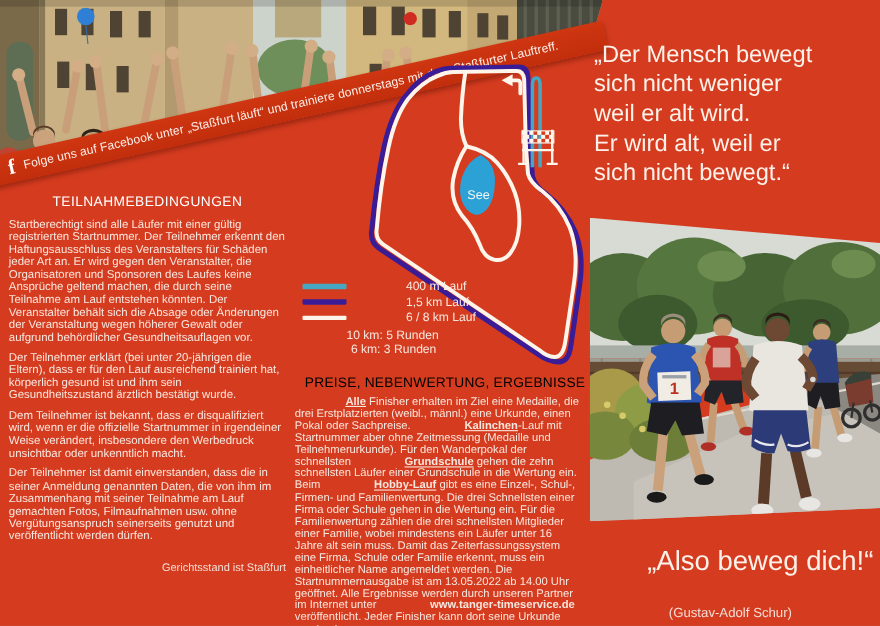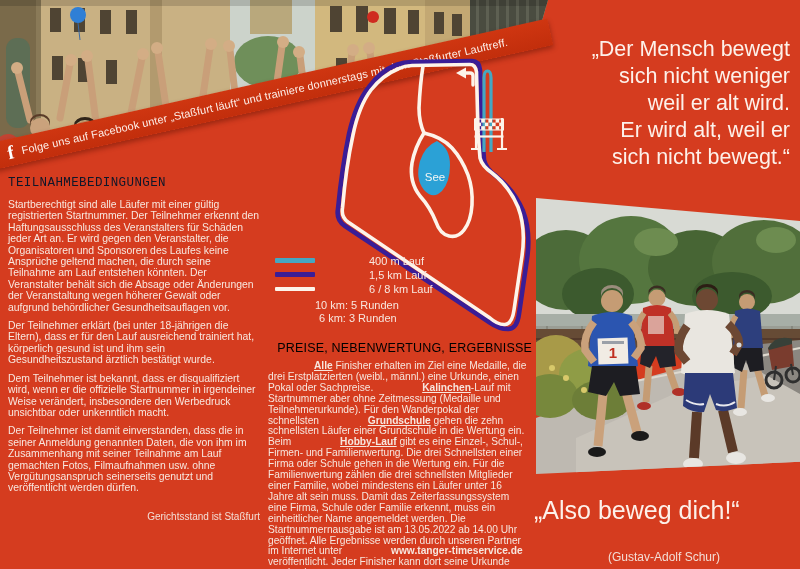--- a/index.html
+++ b/index.html
@@ -29,23 +29,22 @@
   .fb{
     color:#fff;font-weight:bold;font-size:19px;line-height:19px;
     font-family:"Liberation Serif","DejaVu Serif",serif;
     margin:0 8px 0 16px;
   }
   .ribbon-text{color:#fdeee8;font-size:11px;white-space:nowrap;letter-spacing:.1px;}
 
   
   .left-col{left:8px;top:176px;width:252px;color:#f8e7df;}
   .col-heading{
-    text-align:left;font-size:12.5px;letter-spacing:.4px;color:#0f172a;
+    text-align:center;font-size:12.5px;letter-spacing:.4px;color:#ffffff;
     margin-bottom:9px;
-    font-family:Liberation Mono, monospace;
   }
   .left-col p{margin:0 0 7px 0;font-size:10.4px;line-height:11.4px;}
   .footnote{font-size:10px;margin-top:17px;color:#f3ded6;text-align:right;}
 
   
   .map-svg{left:326px;top:50px;}
 
   
   .legend{left:275px;top:254px;width:160px;font-size:11px;color:#f8e7df;}
   .legend-row{display:flex;align-items:center;height:13px;margin-bottom:1px;gap:48px;}
@@ -63,31 +62,31 @@
   }
   .mid-body{
     left:268px;top:361px;width:262px;
     font-size:10.2px;line-height:10.9px;color:#f7e6de;
   }
   .mid-body span[data-u]{text-decoration:underline;}
   .mid-body span[data-b]{font-weight:bold;margin-left:46px;}
 
   
   .quote{
-    left:540px;top:36px;width:250px;text-align:right;
+    left:540px;top:36px;width:250px;text-align:left;
     font-size:21.5px;line-height:27px;color:#fdf1ea;
     white-space:pre-line;
   }
   .runners-photo{
     left:536px;top:198px;width:264px;height:276px;
     clip-path:polygon(0 0,100% 8.3%,100% 95.6%,0 100%);
   }
   .runners-photo svg{display:block;}
   .slogan{
-    left:534px;top:496px;width:260px;text-align:left;
+    left:534px;top:496px;width:260px;text-align:right;
     font-size:25px;color:#fdf1ea;
   }
   .attribution{
     left:534px;top:550px;width:260px;text-align:center;
     font-size:12px;color:#f3ddd5;
   }
 </style>
 </head>
 <body>
 
@@ -217,21 +216,21 @@
   </div>
 
   <div class="abs ribbon">
     <span class="fb">f</span>
     <span class="ribbon-text">Folge uns auf Facebook unter „Staßfurt läuft“ und trainiere donnerstags mit dem Staßfurter Lauftreff.</span>
   </div>
 
   <div class="abs left-col">
     <div class="col-heading">TEILNAHMEBEDINGUNGEN</div>
     <p>Startberechtigt sind alle Läufer mit einer gültig registrierten Startnummer. Der Teilnehmer erkennt den Haftungsausschluss des Veranstalters für Schäden jeder Art an. Er wird gegen den Veranstalter, die Organisatoren und Sponsoren des Laufes keine Ansprüche geltend machen, die durch seine Teilnahme am Lauf entstehen könnten. Der Veranstalter behält sich die Absage oder Änderungen der Veranstaltung wegen höherer Gewalt oder aufgrund behördlicher Gesundheitsauflagen vor.</p>
-    <p>Der Teilnehmer erklärt (bei unter 18-jährigen die Eltern), dass er für den Lauf ausreichend trainiert hat, körperlich gesund ist und ihm sein Gesundheitszustand ärztlich bestätigt wurde.</p>
+    <p>Der Teilnehmer erklärt (bei unter 20-jährigen die Eltern), dass er für den Lauf ausreichend trainiert hat, körperlich gesund ist und ihm sein Gesundheitszustand ärztlich bestätigt wurde.</p>
     <p>Dem Teilnehmer ist bekannt, dass er disqualifiziert wird, wenn er die offizielle Startnummer in irgendeiner Weise verändert, insbesondere den Werbedruck unsichtbar oder unkenntlich macht.</p>
     <p>Der Teilnehmer ist damit einverstanden, dass die in seiner Anmeldung genannten Daten, die von ihm im Zusammenhang mit seiner Teilnahme am Lauf gemachten Fotos, Filmaufnahmen usw. ohne Vergütungsanspruch seinerseits genutzt und veröffentlicht werden dürfen.</p>
     <div class="footnote">Gerichtsstand ist Staßfurt</div>
   </div>
 
   <svg class="abs map-svg" width="214" height="300" viewBox="326 50 214 300">
     <defs>
       <pattern id="checker" x="474" y="119" width="7.2" height="7.2" patternUnits="userSpaceOnUse">
         <rect x="0" y="0" width="3.6" height="3.6" fill="#fdf4ea"></rect>
         <rect x="3.6" y="3.6" width="3.6" height="3.6" fill="#fdf4ea"></rect>

